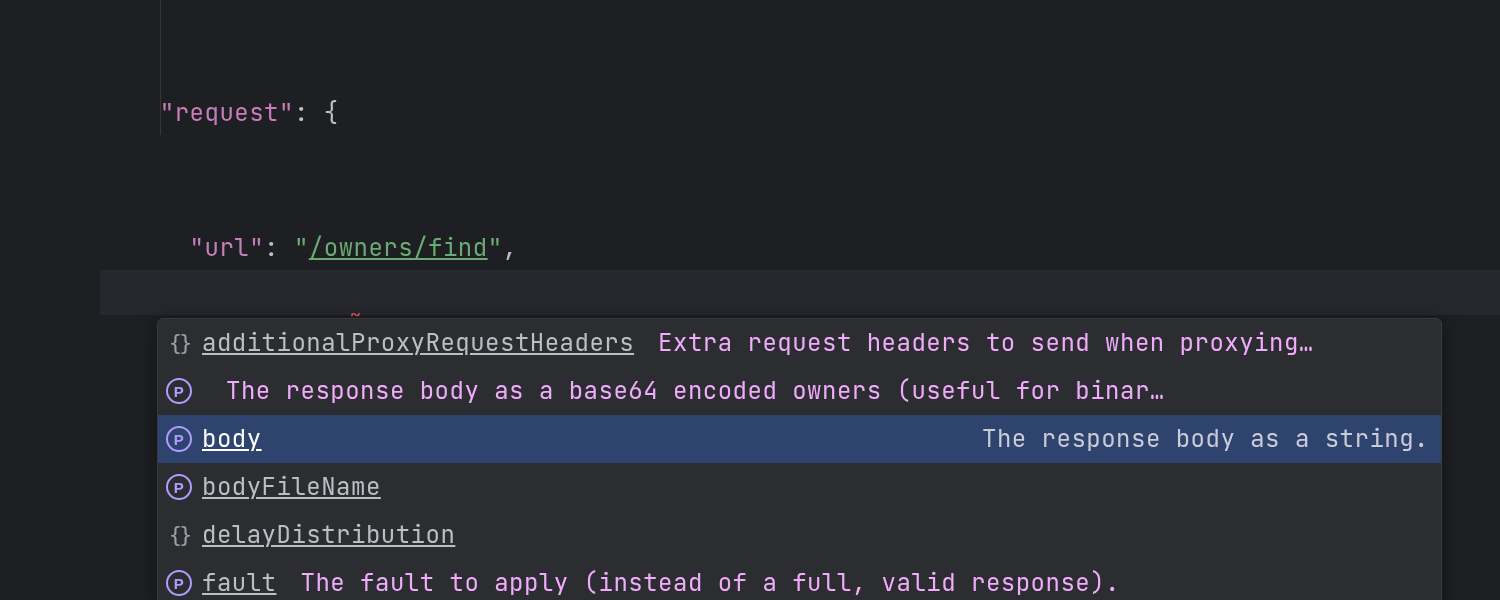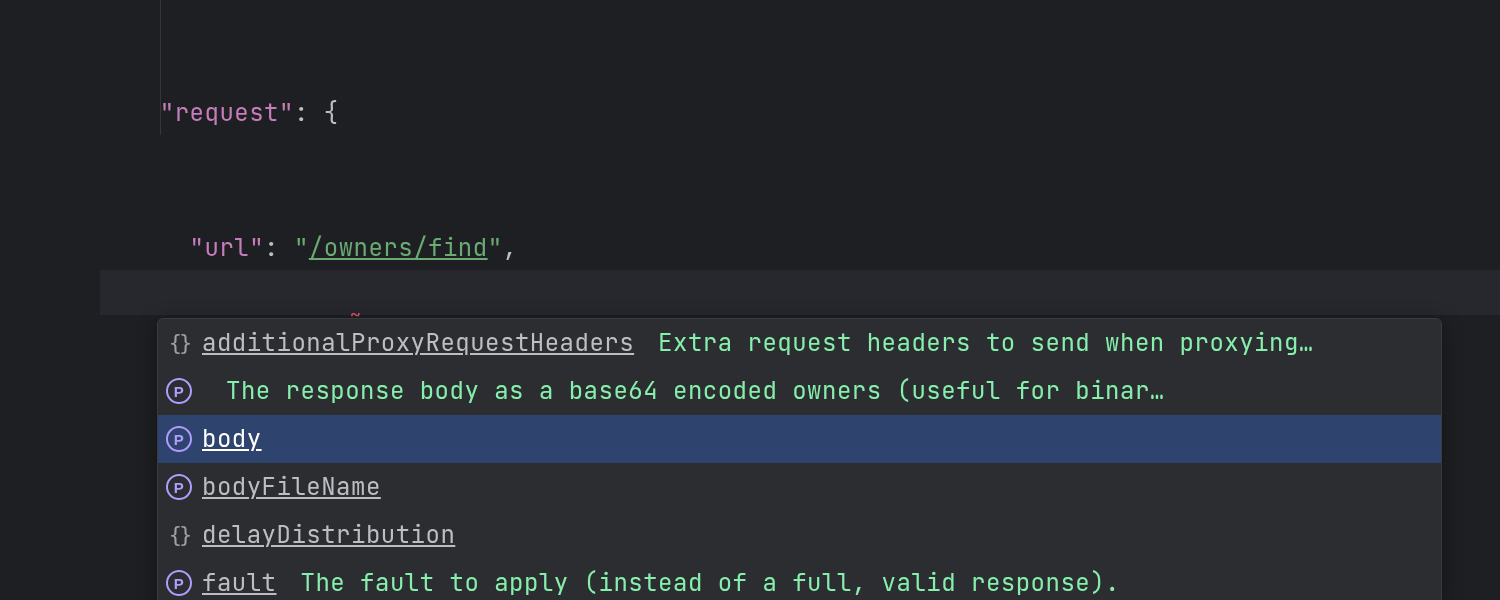--- a/index.html
+++ b/index.html
@@ -123,21 +123,21 @@
     line-height: 1;
   }
   .popup-label {
     color: #bcbec4;
     flex: 0 0 auto;
     text-decoration: underline;
   }
   .popup-row.selected .popup-label { color: #ffffff; text-align: right; }
   .popup-gap { width: 24px; flex: 0 0 24px; }
   .popup-desc {
-    color: #86efac;
+    color: #f0abfc;
     flex: 1 1 auto;
     overflow: hidden;
     text-overflow: ellipsis;
     text-align: left;
   }
   .popup-desc.right {
     text-align: right;
   }
   .popup-row.selected .popup-desc { color: #c9ccd6; }
   .status-icon {
@@ -182,20 +182,21 @@
           <div class="icon-p">P</div>
         </div>
         <span class="popup-gap"></span>
         <span class="popup-desc ">The response body as a base64 encoded owners (useful for binar…</span>
       </div><div class="popup-row selected">
         <div class="popup-icon">
           <div class="icon-p">P</div>
         </div>
         <span class="popup-label">body</span>
         <span class="popup-gap"></span>
+        <span class="popup-desc right">The response body as a string.</span>
       </div><div class="popup-row">
         <div class="popup-icon">
           <div class="icon-p">P</div>
         </div>
         <span class="popup-label">bodyFileName</span>
         <span class="popup-gap"></span>
       </div><div class="popup-row">
         <div class="popup-icon">
           <span class="icon-braces">{}</span>
         </div>

